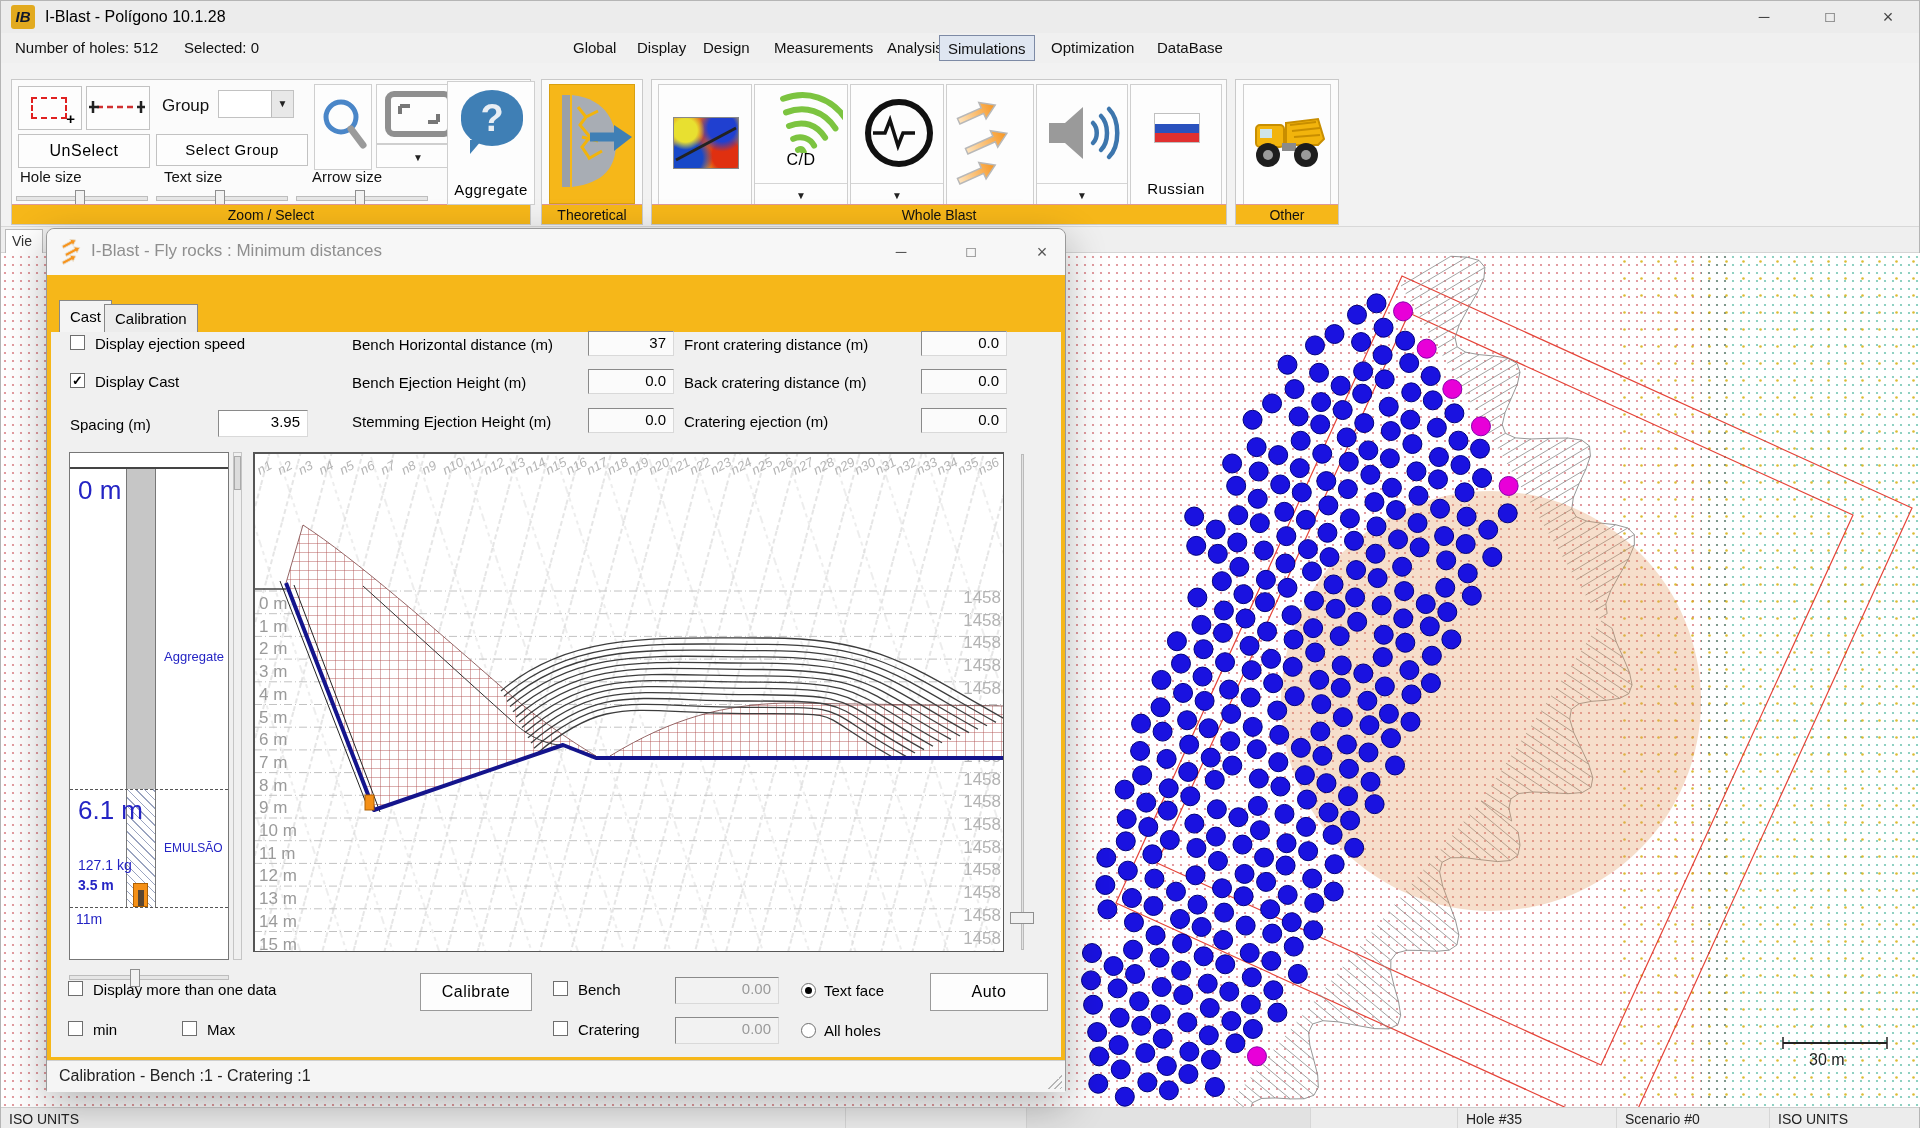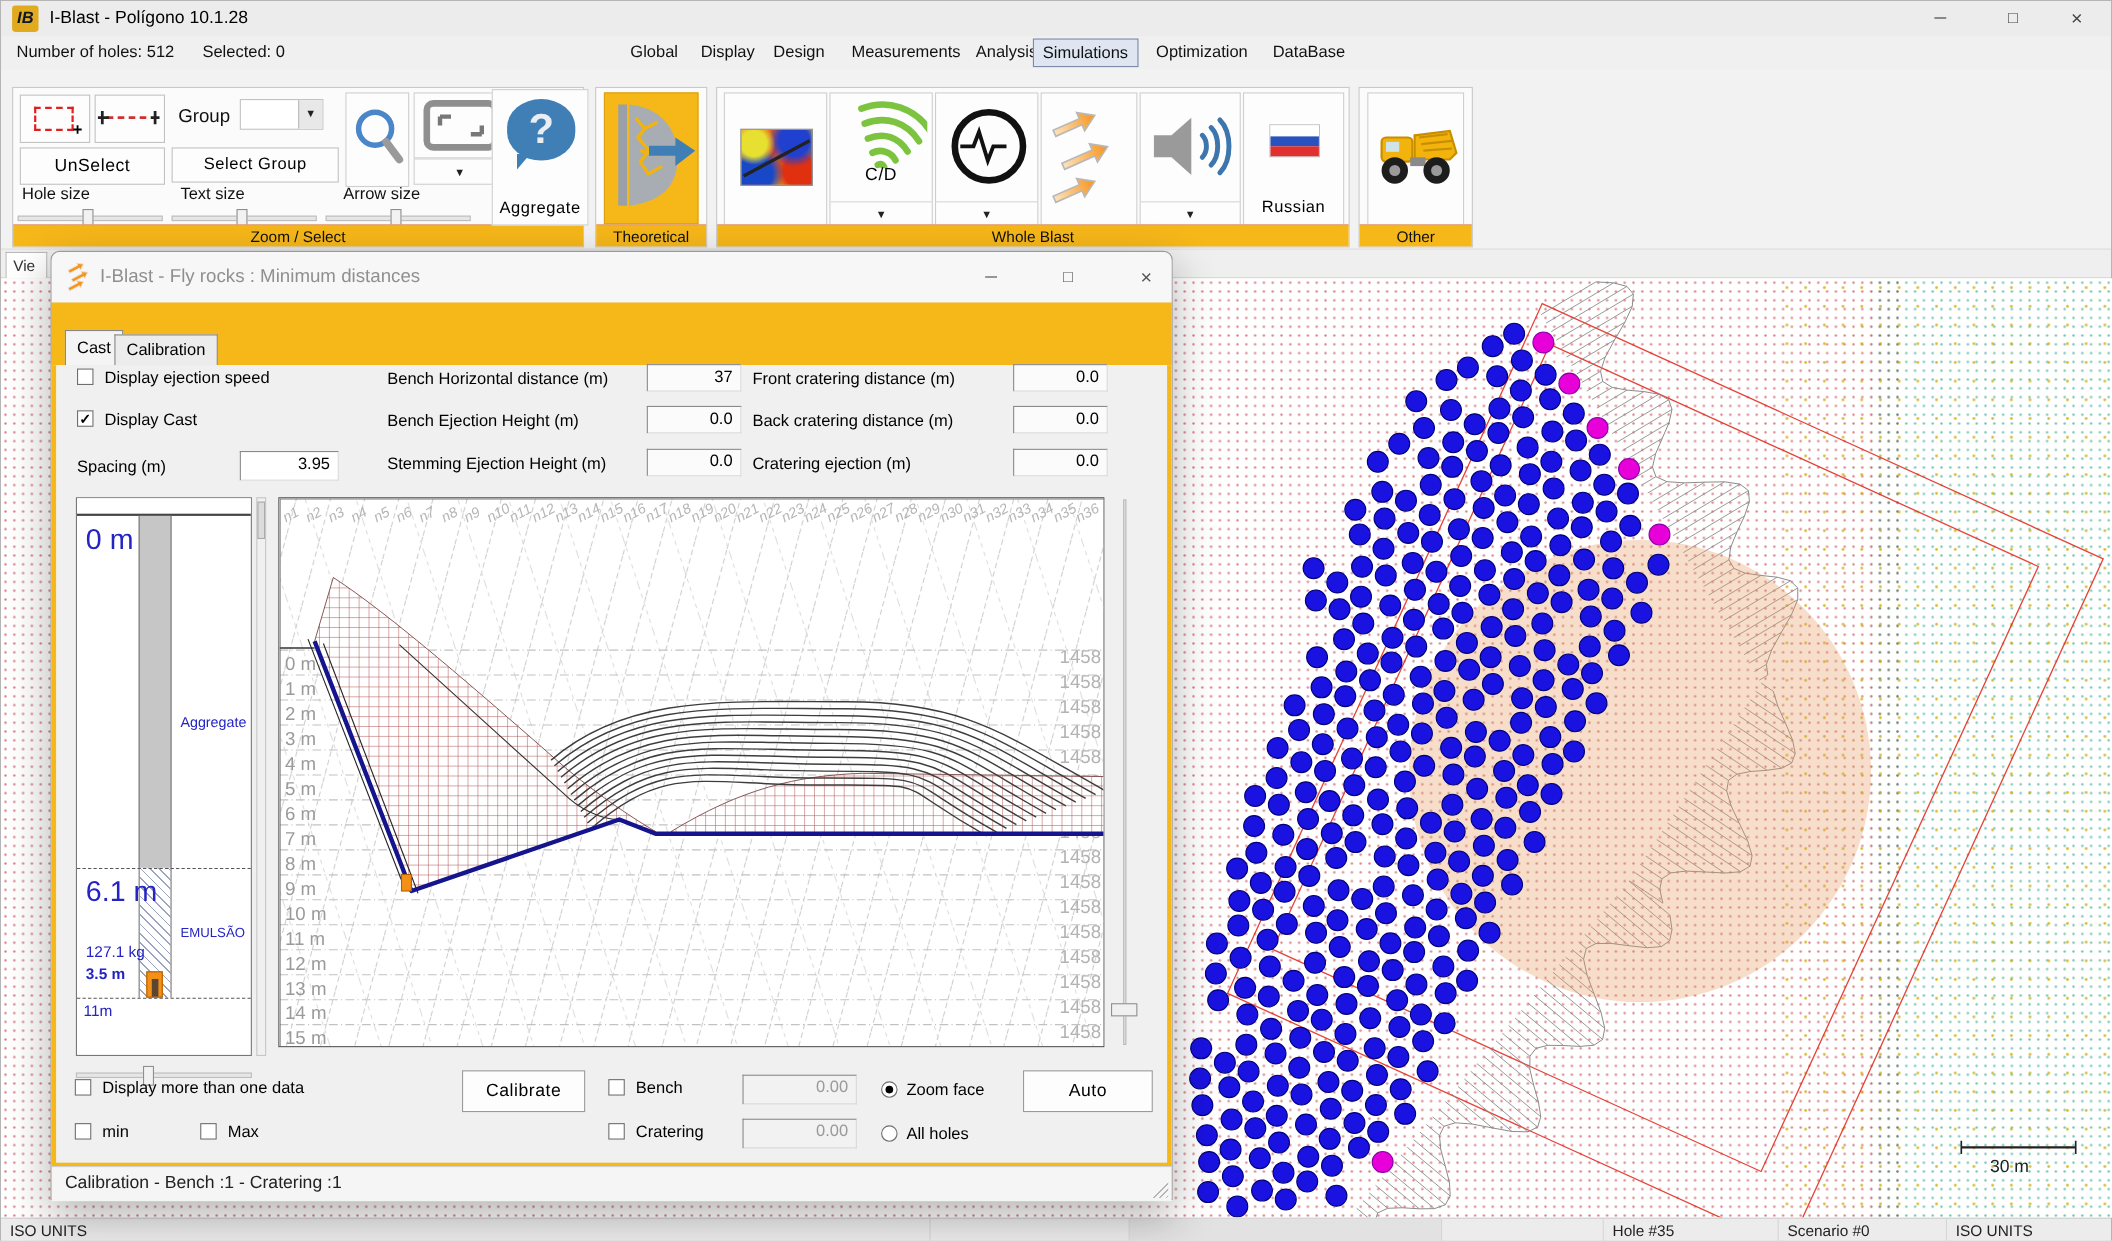--- a/index.html
+++ b/index.html
@@ -982,21 +982,21 @@
     <div class="btn comic" style="left:373px;top:744px;width:112px;height:38px;line-height:36px;font-size:16px;">Calibrate</div>
 
     <div class="cb" style="left:506px;top:752px;"></div>
     <div class="dlg-label" style="left:531px;top:752px;">Bench</div>
     <div class="field disabled" style="left:628px;top:748px;width:104px;height:27px;">0.00</div>
     <div class="cb" style="left:506px;top:792px;"></div>
     <div class="dlg-label" style="left:531px;top:792px;">Cratering</div>
     <div class="field disabled" style="left:628px;top:788px;width:104px;height:27px;">0.00</div>
 
     <div class="radio sel" style="left:754px;top:754px;"></div>
-    <div class="dlg-label" style="left:777px;top:753px;">Zoom face</div>
+    <div class="dlg-label" style="left:777px;top:753px;">Text face</div>
     <div class="radio" style="left:754px;top:794px;"></div>
     <div class="dlg-label" style="left:777px;top:793px;">All holes</div>
 
     <div class="btn comic" style="left:883px;top:744px;width:118px;height:38px;line-height:36px;font-size:16px;">Auto</div>
 
     <div class="dlg-status">
       <span>Calibration - Bench :1 - Cratering :1</span>
       <div class="grip"></div>
     </div>
   </div>

